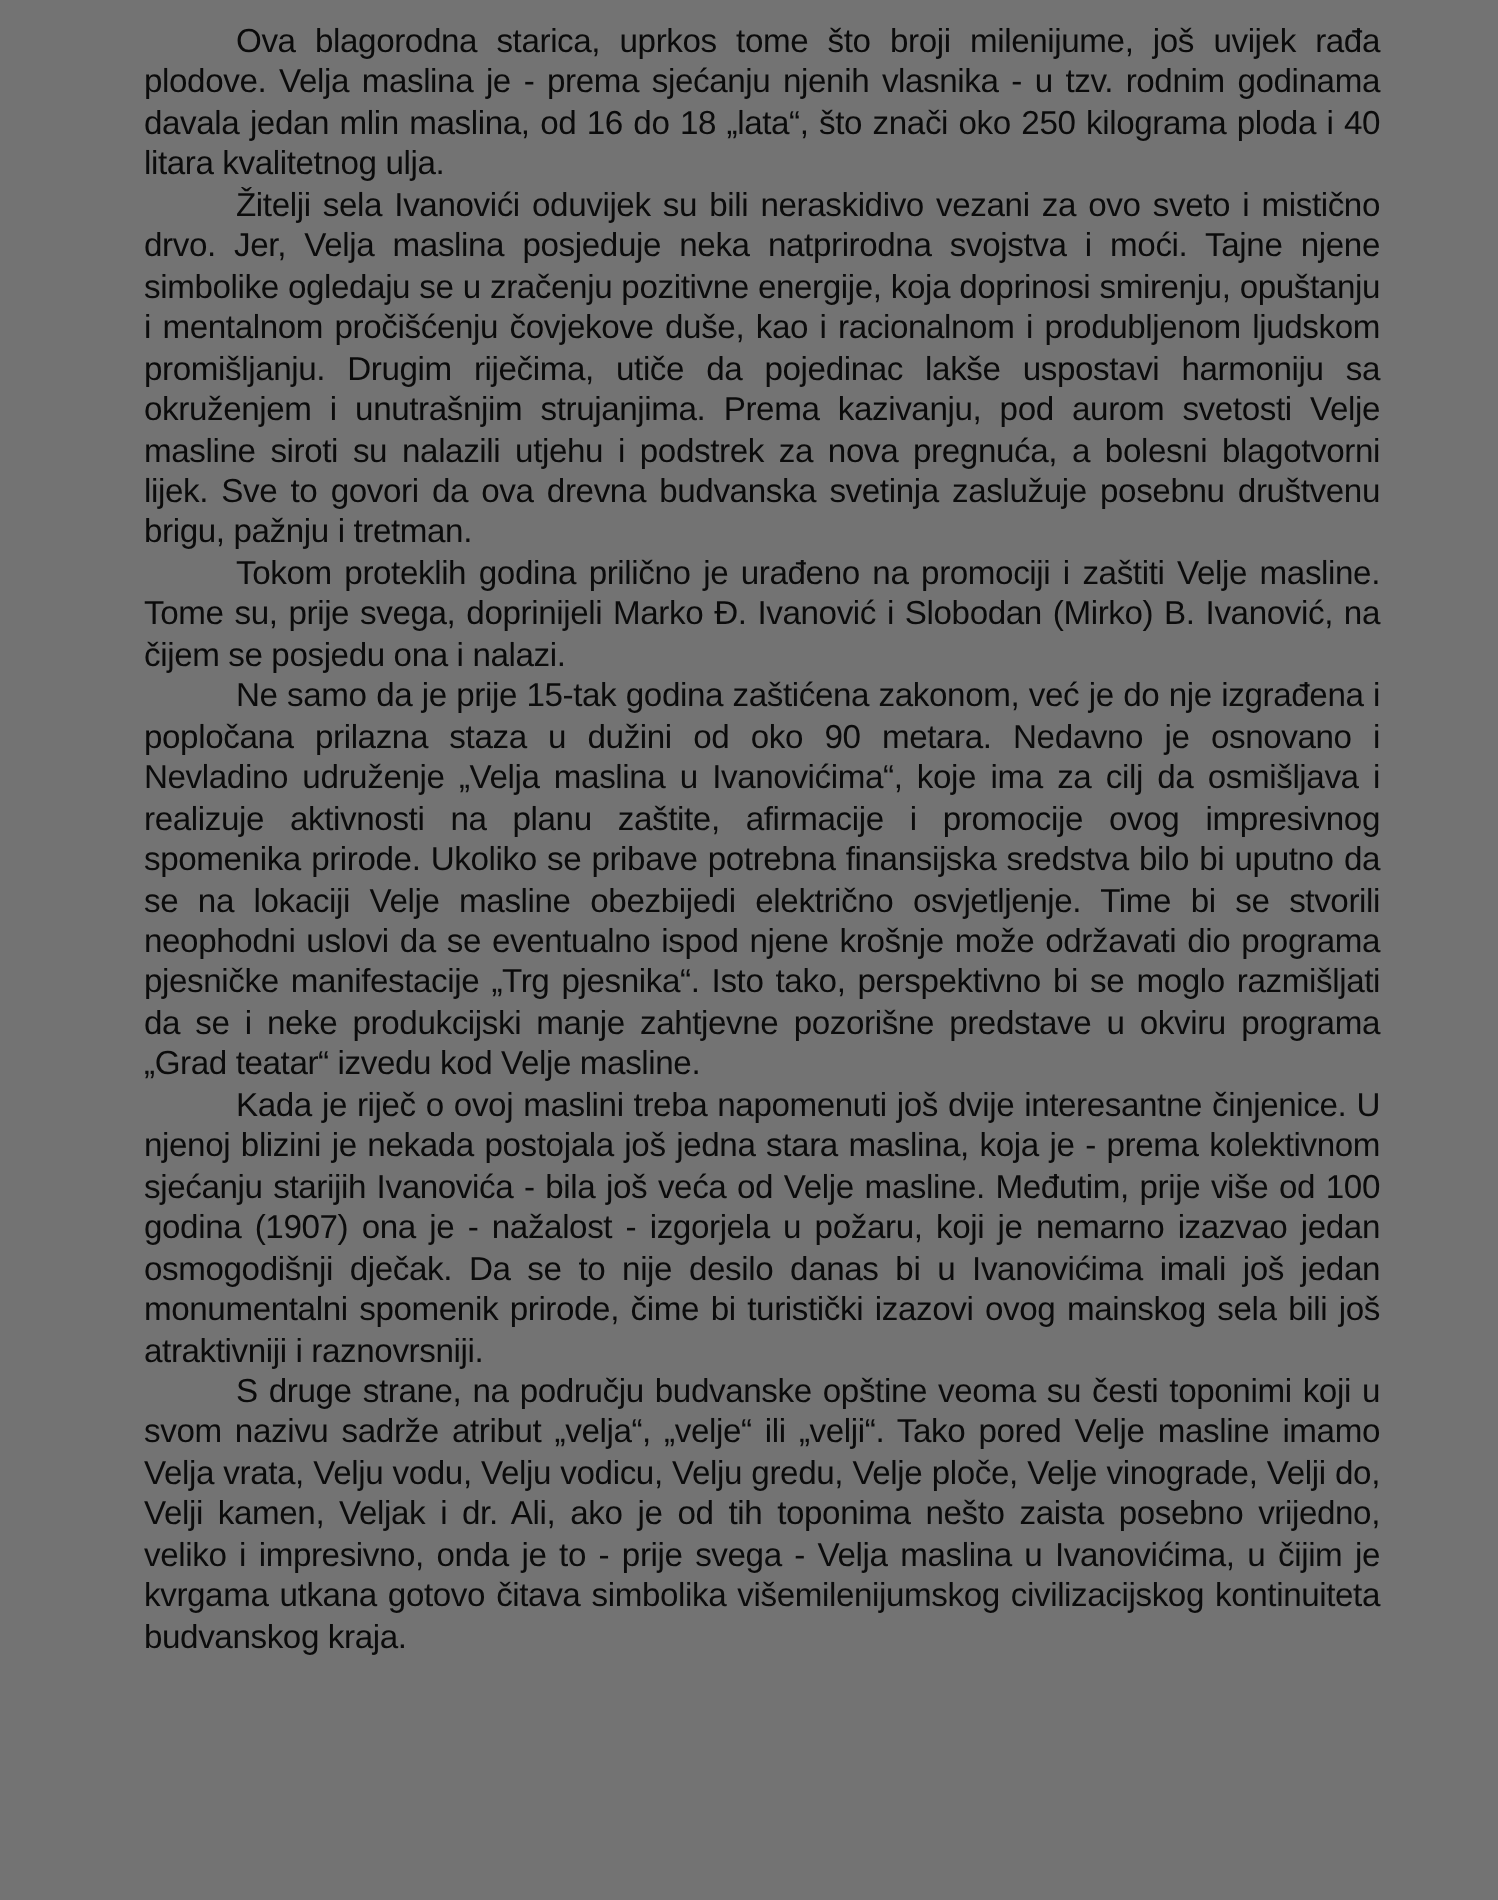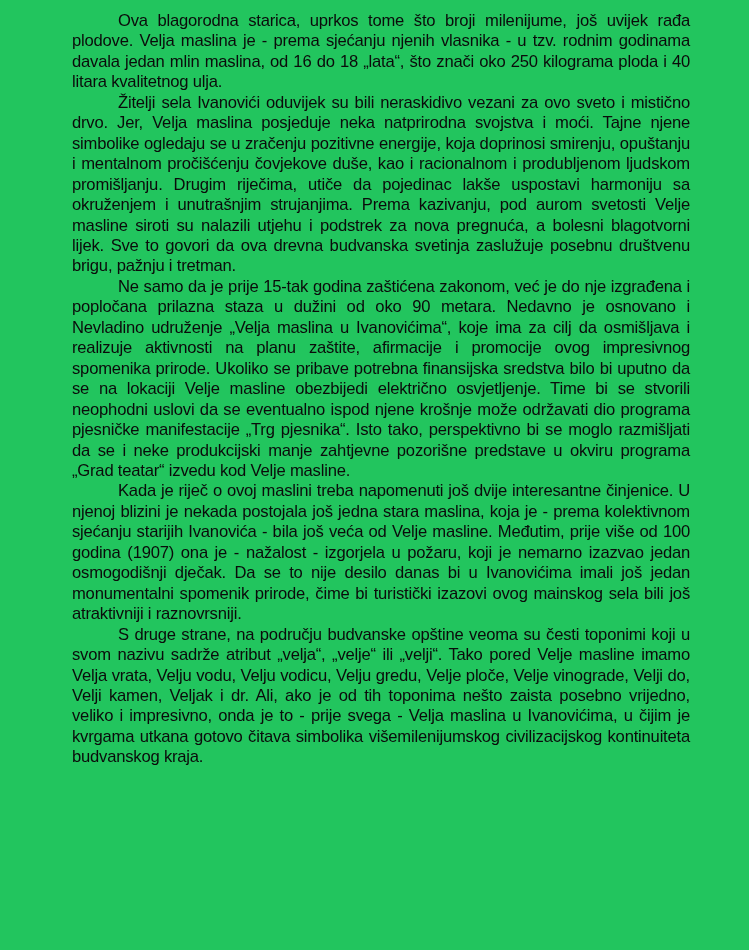--- a/index.html
+++ b/index.html
@@ -10,37 +10,38 @@
   body {
     width: 749px;
     height: 950px;
     overflow: hidden;
   }
   .page {
     box-sizing: border-box;
     width: 749px;
     height: 950px;
     padding: 11px 59px 0 72px;
-    background: #22c55e;
+    background: #737373;
   }
   .page p {
     margin: 0;
     padding: 0;
     text-align: justify;
     text-indent: 46px;
     font-family: "Liberation Sans", "DejaVu Sans", sans-serif;
     font-size: 16.6px;
     line-height: 20.45px;
     letter-spacing: -0.2px;
     color: #0b0b0b;
     -webkit-font-smoothing: antialiased;
   }
 </style>
 </head>
 <body>
 
 <div class="page">
   <p>Ova blagorodna starica, uprkos tome što broji milenijume, još uvijek rađa plodove. Velja maslina je - prema sjećanju njenih vlasnika - u tzv. rodnim godinama davala jedan mlin maslina, od 16 do 18 „lata“, što znači oko 250 kilograma ploda i 40 litara kvalitetnog ulja.</p>
   <p>Žitelji sela Ivanovići oduvijek su bili neraskidivo vezani za ovo sveto i mistično drvo. Jer, Velja maslina posjeduje neka natprirodna svojstva i moći. Tajne njene simbolike ogledaju se u zračenju pozitivne energije, koja doprinosi smirenju, opuštanju i mentalnom pročišćenju čovjekove duše, kao i racionalnom i produbljenom ljudskom promišljanju. Drugim riječima, utiče da pojedinac lakše uspostavi harmoniju sa okruženjem i unutrašnjim strujanjima. Prema kazivanju, pod aurom svetosti Velje masline siroti su nalazili utjehu i podstrek za nova pregnuća, a bolesni blagotvorni lijek. Sve to govori da ova drevna budvanska svetinja zaslužuje posebnu društvenu brigu, pažnju i tretman.</p>
+  <p>Tokom proteklih godina prilično je urađeno na promociji i zaštiti Velje masline. Tome su, prije svega, doprinijeli Marko Đ. Ivanović i Slobodan (Mirko) B. Ivanović, na čijem se posjedu ona i nalazi.</p>
   <p>Ne samo da je prije 15-tak godina zaštićena zakonom, već je do nje izgrađena i popločana prilazna staza u dužini od oko 90 metara. Nedavno je osnovano i Nevladino udruženje „Velja maslina u Ivanovićima“, koje ima za cilj da osmišljava i realizuje aktivnosti na planu zaštite, afirmacije i promocije ovog impresivnog spomenika prirode. Ukoliko se pribave potrebna finansijska sredstva bilo bi uputno da se na lokaciji Velje masline obezbijedi električno osvjetljenje. Time bi se stvorili neophodni uslovi da se eventualno ispod njene krošnje može održavati dio programa pjesničke manifestacije „Trg pjesnika“. Isto tako, perspektivno bi se moglo razmišljati da se i neke produkcijski manje zahtjevne pozorišne predstave u okviru programa „Grad teatar“ izvedu kod Velje masline.</p>
   <p>Kada je riječ o ovoj maslini treba napomenuti još dvije interesantne činjenice. U njenoj blizini je nekada postojala još jedna stara maslina, koja je - prema kolektivnom sjećanju starijih Ivanovića - bila još veća od Velje masline. Međutim, prije više od 100 godina (1907) ona je - nažalost - izgorjela u požaru, koji je nemarno izazvao jedan osmogodišnji dječak. Da se to nije desilo danas bi u Ivanovićima imali još jedan monumentalni spomenik prirode, čime bi turistički izazovi ovog mainskog sela bili još atraktivniji i raznovrsniji.</p>
   <p>S druge strane, na području budvanske opštine veoma su česti toponimi koji u svom nazivu sadrže atribut „velja“, „velje“ ili „velji“. Tako pored Velje masline imamo Velja vrata, Velju vodu, Velju vodicu, Velju gredu, Velje ploče, Velje vinograde, Velji do, Velji kamen, Veljak i dr. Ali, ako je od tih toponima nešto zaista posebno vrijedno, veliko i impresivno, onda je to - prije svega - Velja maslina u Ivanovićima, u čijim je kvrgama utkana gotovo čitava simbolika višemilenijumskog civilizacijskog kontinuiteta budvanskog kraja.</p>
 </div>
 
 </body></html>

